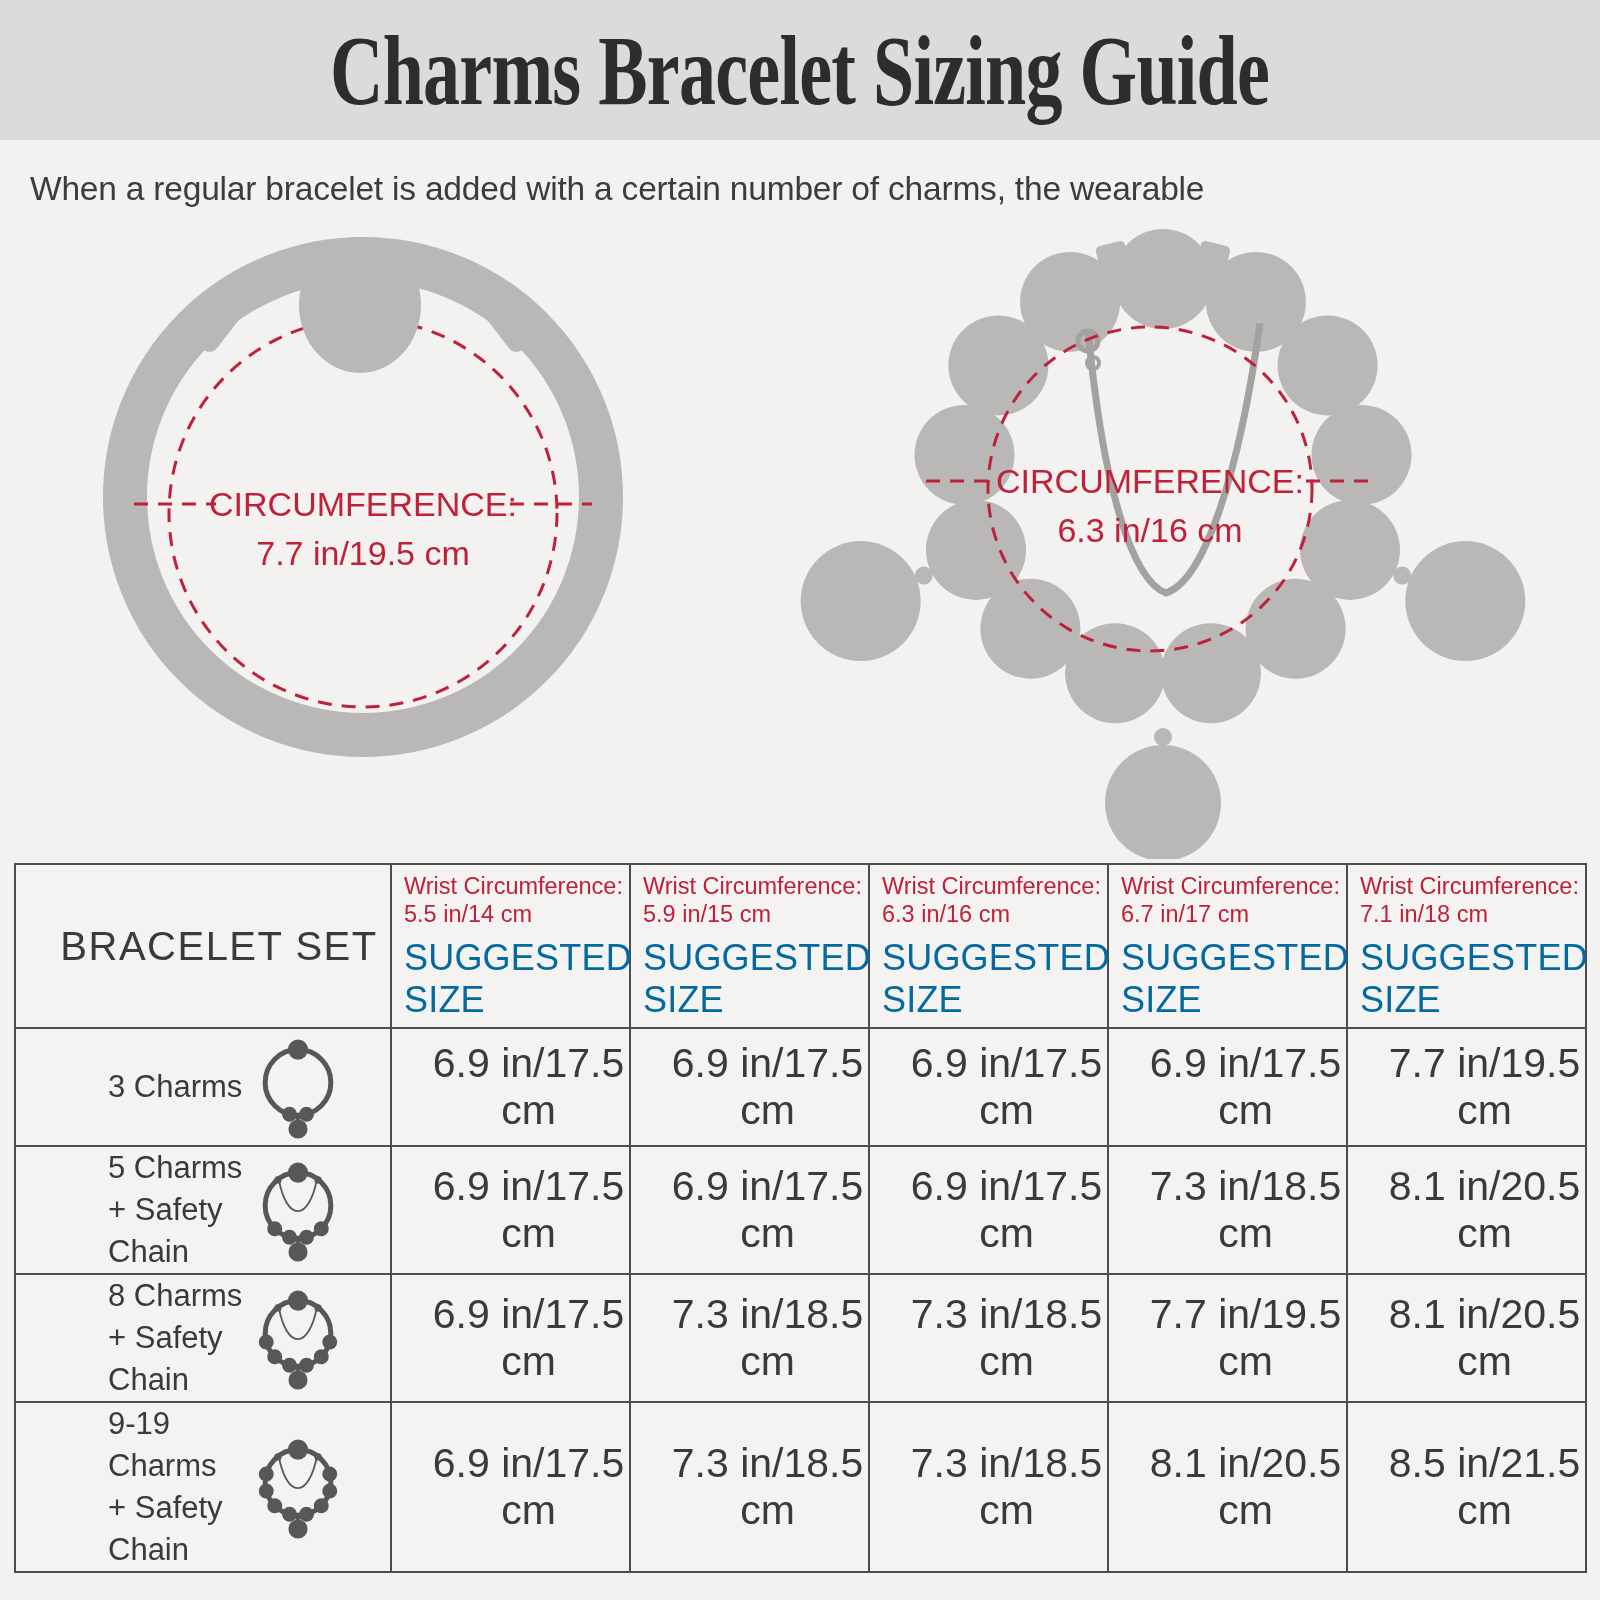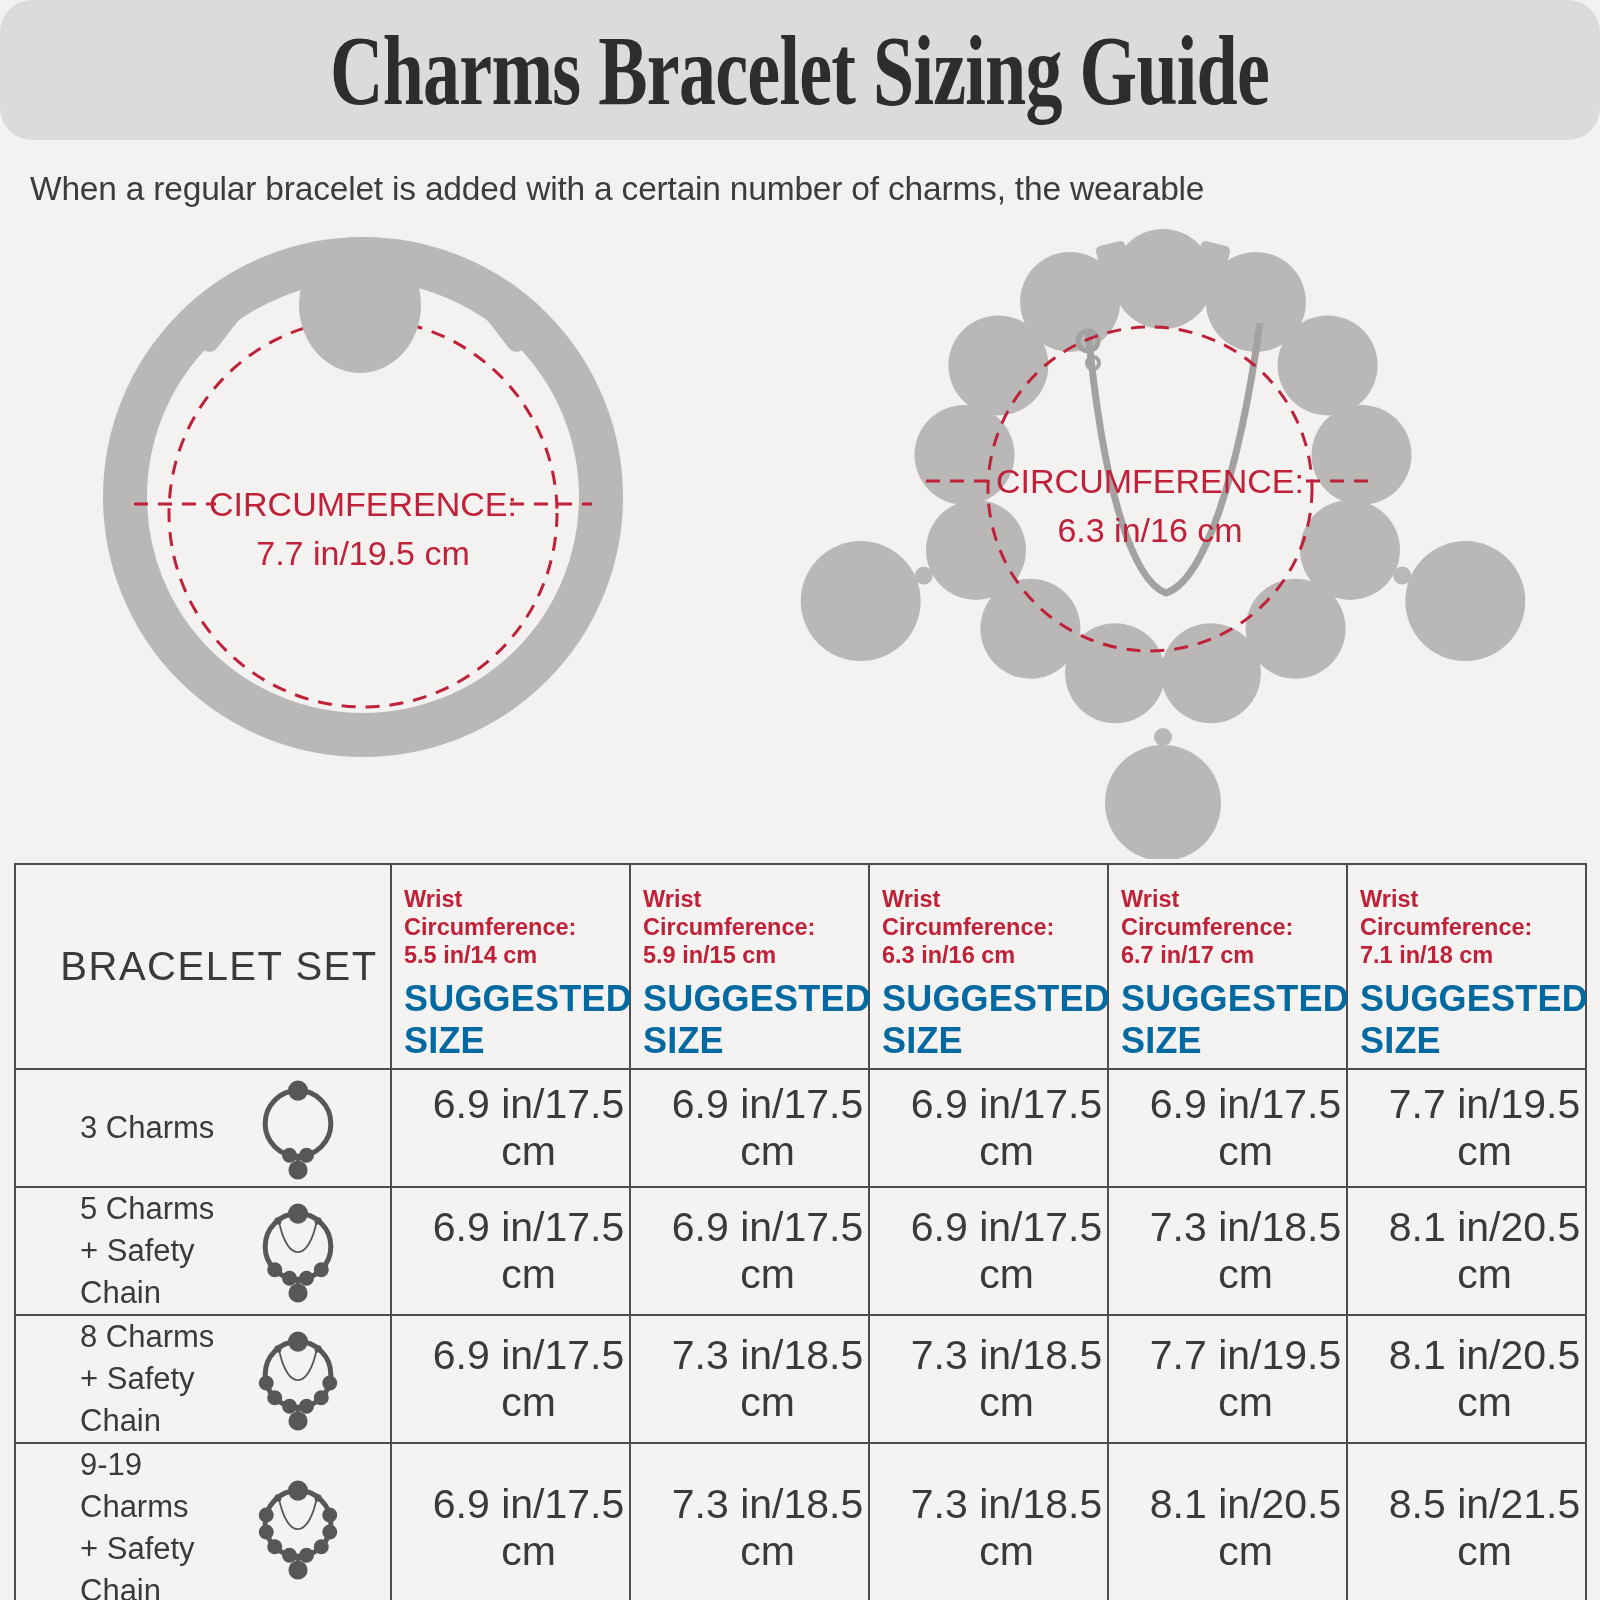--- a/index.html
+++ b/index.html
@@ -5,21 +5,21 @@
   html,body{margin:0;padding:0;}
   body{
     width:1600px;height:1600px;overflow:hidden;position:relative;
     background:#f3f2f0;
     font-family:"Liberation Sans", sans-serif;
     color:#3a3a3a;
   }
   
   .banner{
     height:140px;background:#dbdbda;
-    display:flex;align-items:center;justify-content:center;border-radius:32px;
+    display:flex;align-items:center;justify-content:center;
   }
   .banner h1{
     margin:0;font-family:"Liberation Serif", serif;font-weight:bold;
     font-size:100px;color:#2d2d2d;white-space:nowrap;
     transform:scaleX(0.74);letter-spacing:-1px;
   }
   
   .intro{margin:26px 16px 0 30px;}
   .intro div{
     font-size:33.5px;line-height:45px;color:#3c3c3c;
@@ -38,26 +38,26 @@
   table{
     border-collapse:collapse;table-layout:fixed;
     margin:6px 0 0 14px;width:1572px;
     background:#f4f3f1;
   }
   th,td{border:2px solid #4d4d4d;padding:0;}
   thead tr{height:104px;}
   tbody tr{height:106px;}
   th{font-weight:normal;vertical-align:middle;}
   .th-set{font-size:40px;letter-spacing:1.5px;color:#3a3a3a;text-align:center;padding-left:32px;}
-  .th-wrist{text-align:left;padding:20px 4px 6px 12px;font-weight:bold;}
+  .th-wrist{text-align:left;padding:7px 4px 6px 12px;}
   .wrist-red{font-size:23.5px;line-height:28px;color:#bf2139;}
   .suggested{font-size:36px;color:#0369a1;margin-top:9px;letter-spacing:0.2px;}
   .cell-set-inner{
     display:flex;align-items:center;justify-content:space-between;
-    padding:0 40px 0 64px;
+    padding:0 40px 0 92px;
   }
   .set-label{font-size:31px;line-height:42px;color:#3a3a3a;}
   .set-icon{flex:0 0 auto;display:flex;align-items:center;}
   .cell-val{text-align:center;font-size:41px;color:#3a3a3a;padding-left:36px;}
 </style>
 </head>
 <body>
 
 <header class="banner">
   <h1>Charms Bracelet Sizing Guide</h1>

